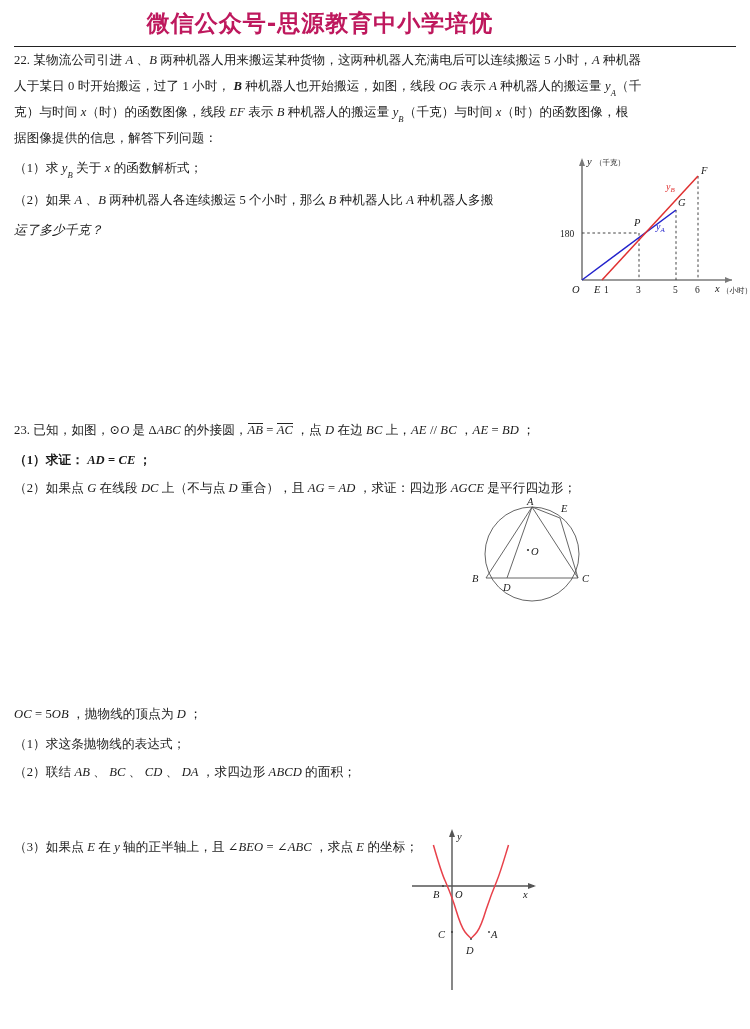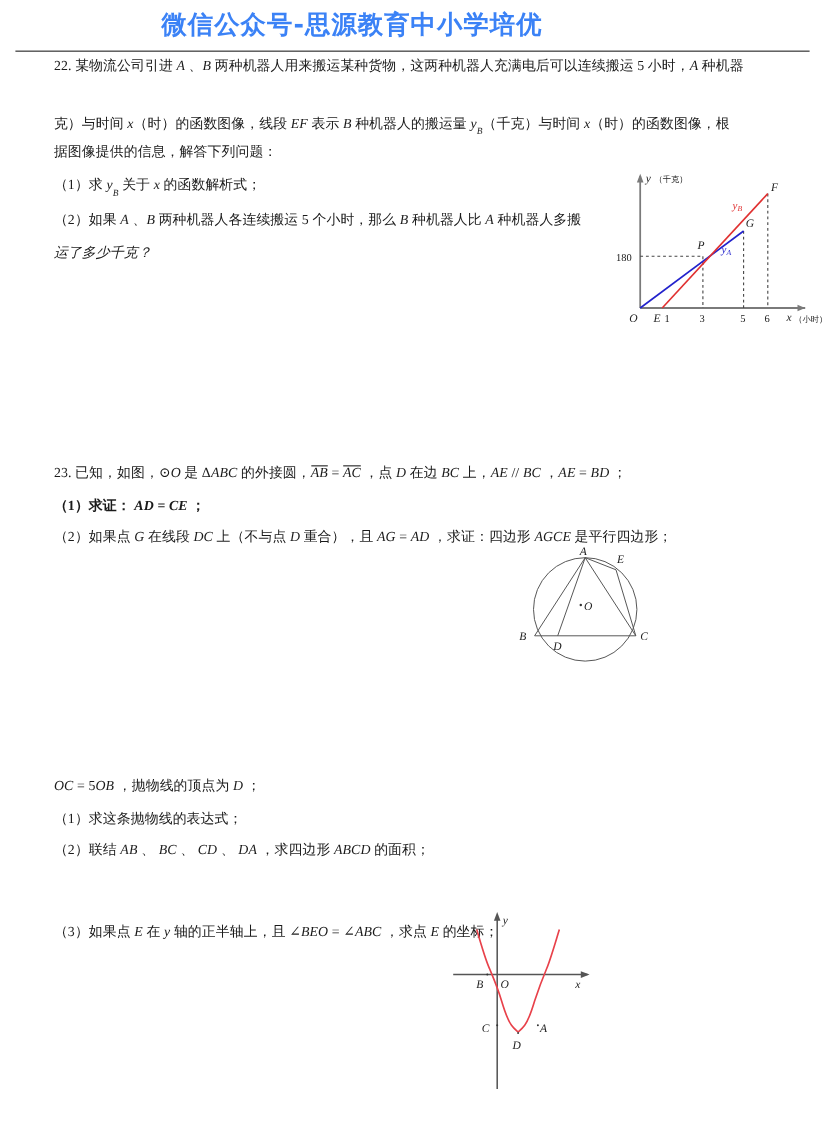--- a/index.html
+++ b/index.html
@@ -26,40 +26,39 @@
   .header-banner {
     position: absolute;
     left: 0;
     top: 8px;
     width: 640px;
     text-align: center;
     font-family: "DejaVu Sans", "Liberation Sans", sans-serif;
     font-weight: bold;
     font-size: 23px;
     letter-spacing: 1px;
-    color: #3b82f6;
+    color: #be185d;
     line-height: 30px;
   }
   .header-rule {
     position: absolute;
     left: 14px;
     top: 46px;
     width: 722px;
     height: 0;
     border-top: 1.4px solid #222;
   }
 
   
   .tline {
     position: absolute;
     font-size: 12.6px;
     line-height: 16px;
     white-space: nowrap;
     letter-spacing: 0.1px;
-    margin-left: 35px;
   }
   .it { font-style: italic; font-family: "Liberation Serif", serif; }
   .bi { font-style: italic; font-weight: bold; }
   .sub {
     font-size: 8.6px;
     font-style: italic;
     vertical-align: sub;
     position: relative;
     top: 2px;
   }
@@ -118,20 +117,23 @@
 
   <div class="header-banner">微信公众号-思源教育中小学培优</div>
   <div class="header-rule"></div>
 
   <div class="tline" style="left:14px; top:52px;">
     <span>22.</span>
     <span>
       某物流公司引进 <i class="it">A</i> 、<i class="it">B</i> 两种机器人用来搬运某种货物，这两种机器人充满电后可以连续搬运 5 小时，<i class="it">A</i> 种机器
     </span>
   </div>
+  <div class="tline" style="left:14px; top:78px;">
+    人于某日 0 时开始搬运，过了 1 小时， <i class="bi">B</i> 种机器人也开始搬运，如图，线段 <i class="it">OG</i> 表示 <i class="it">A</i> 种机器人的搬运量 <i class="it">y</i><span class="sub">A</span>（千
+  </div>
   <div class="tline" style="left:14px; top:130px;">
     据图像提供的信息，解答下列问题：
   </div>
   <div class="tline" style="left:14px; top:104px;">
     克）与时间 <i class="it">x</i>（时）的函数图像，线段 <i class="it">EF</i> 表示 <i class="it">B</i> 种机器人的搬运量 <i class="it">y</i><span class="sub">B</span>（千克）与时间 <i class="it">x</i>（时）的函数图像，根
   </div>
   <div class="tline" style="left:14px; top:160px;">
     （1）求 <i class="it">y</i><span class="sub">B</span> 关于 <i class="it">x</i> 的函数解析式；
   </div>
   <div class="tline" style="left:14px; top:192px;">

